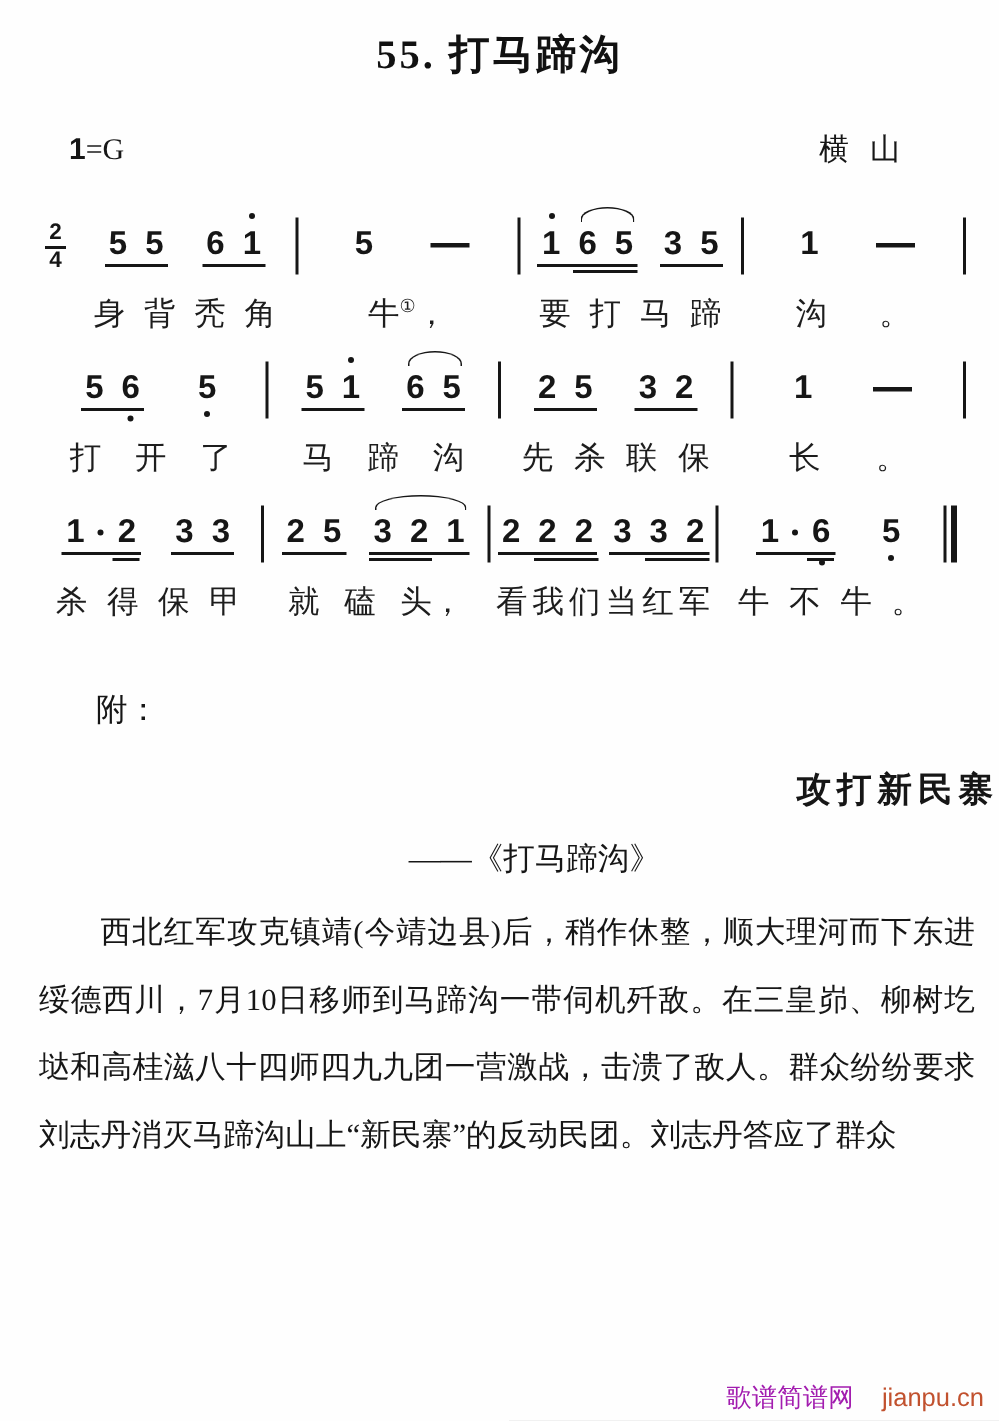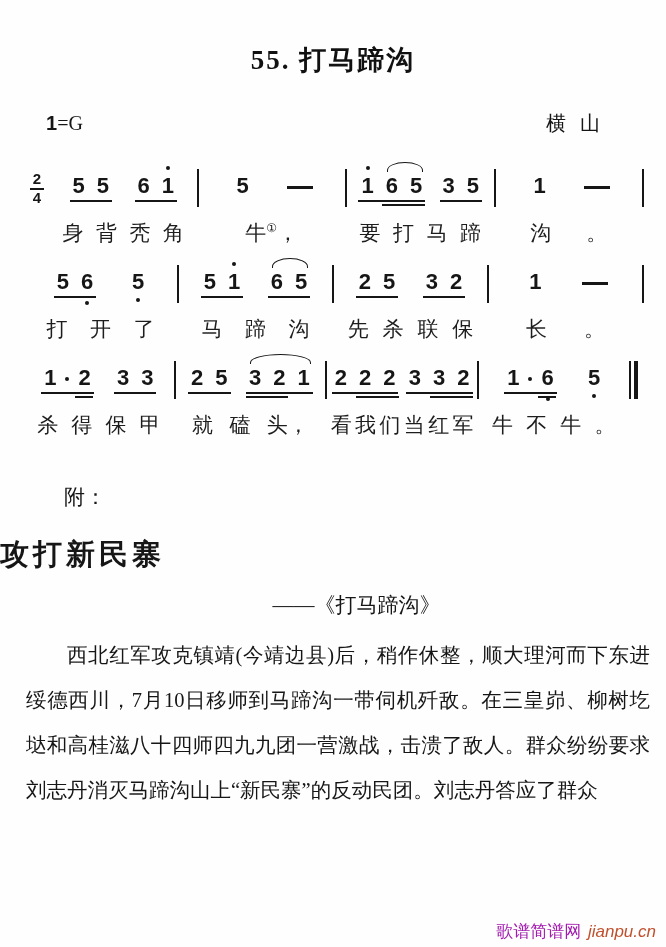--- a/index.html
+++ b/index.html
@@ -1,18 +1,18 @@
 <!DOCTYPE html>
 <html><head>
 <meta charset="utf-8">
 <style>
   html,body{margin:0;padding:0;background:#e8e8e8;}
   .page{position:relative;width:666px;height:947px;margin:0 auto;background:#fefefe;overflow:hidden;
         font-family:"Liberation Serif","DejaVu Serif",serif;color:#161616;}
-  .title{text-align:center;margin:0;padding-top:42px;font-size:27px;font-weight:700;letter-spacing:2px;color:#111;}
+  .title{text-align:center;margin:0;padding-top:18px;font-size:27px;font-weight:700;letter-spacing:2px;color:#111;}
   .keyrow{display:flex;justify-content:space-between;margin:32px 52px 0 46px;font-size:20px;align-items:baseline;gap:28px;}
   .key-tonic{font-family:"Liberation Sans",sans-serif;font-weight:700;}
   .region{letter-spacing:14px;}
   
   .score{margin:36px 22px 0 24px;}
   .score-line{display:flex;align-items:flex-start;margin-bottom:22px;}
   .timesig{display:flex;flex-direction:column;align-items:center;margin-top:-1px;flex:none;width:26px;}
   .ts-n{font-family:"Liberation Sans",sans-serif;font-weight:700;font-size:15px;line-height:14px;}
   .ts-bar{width:14px;height:2px;background:#161616;margin:1.5px 0;}
   .measure{flex:1;display:flex;flex-direction:column;}
@@ -31,29 +31,29 @@
   .augdot{width:4px;height:4px;border-radius:50%;background:#161616;margin:12px 3px 0 3px;flex:none;}
   .dash{width:26px;height:2.5px;background:#161616;margin-top:13px;flex:none;}
   .bar{width:2px;height:38px;background:#161616;margin-top:-4px;flex:none;}
   .finalbar{display:flex;gap:3px;margin-top:-4px;flex:none;margin-right:6px;}
   .finalbar .bar{margin-top:0;}
   .finalbar .bar.thick{width:4.5px;}
   .lyr{display:flex;justify-content:space-evenly;margin-top:10px;font-size:21px;color:#1d1d1d;}
   .syl sup{font-size:12px;}
   
   .fu{margin:44px 0 0 64px;font-size:21px;}
-  .heading{text-align:left;margin-top:24px;font-size:29px;font-weight:700;letter-spacing:4px;}
+  .heading{text-align:right;margin-top:24px;font-size:23px;font-weight:700;letter-spacing:4px;}
   .source{text-align:center;margin-top:16px;font-size:21px;padding-left:47px;}
   .para{margin:14px 16px 0 26px;font-size:20.5px;line-height:45px;text-align:justify;text-indent:2em;}
   
   .footnote{position:absolute;left:28px;right:22px;bottom:32px;}
   .fn-rule{width:150px;height:3px;background:#2a2a2a;margin-bottom:8px;}
   .fn-text{font-size:18.5px;line-height:30px;text-indent:2em;text-align:justify;}
   .wm{position:absolute;right:10px;bottom:4px;font-size:17px;font-family:"Liberation Sans",sans-serif;}
-  .wm-domain{margin-left:2px;font-style:italic;}
+  .wm-domain{margin-left:14px;}
 </style>
 </head>
 <body>
 
 <div class="page">
 
   <h1 class="title">55. 打马蹄沟</h1>
 
   <div class="keyrow">
     <span><span class="key-tonic">1</span><span>=G</span></span>

